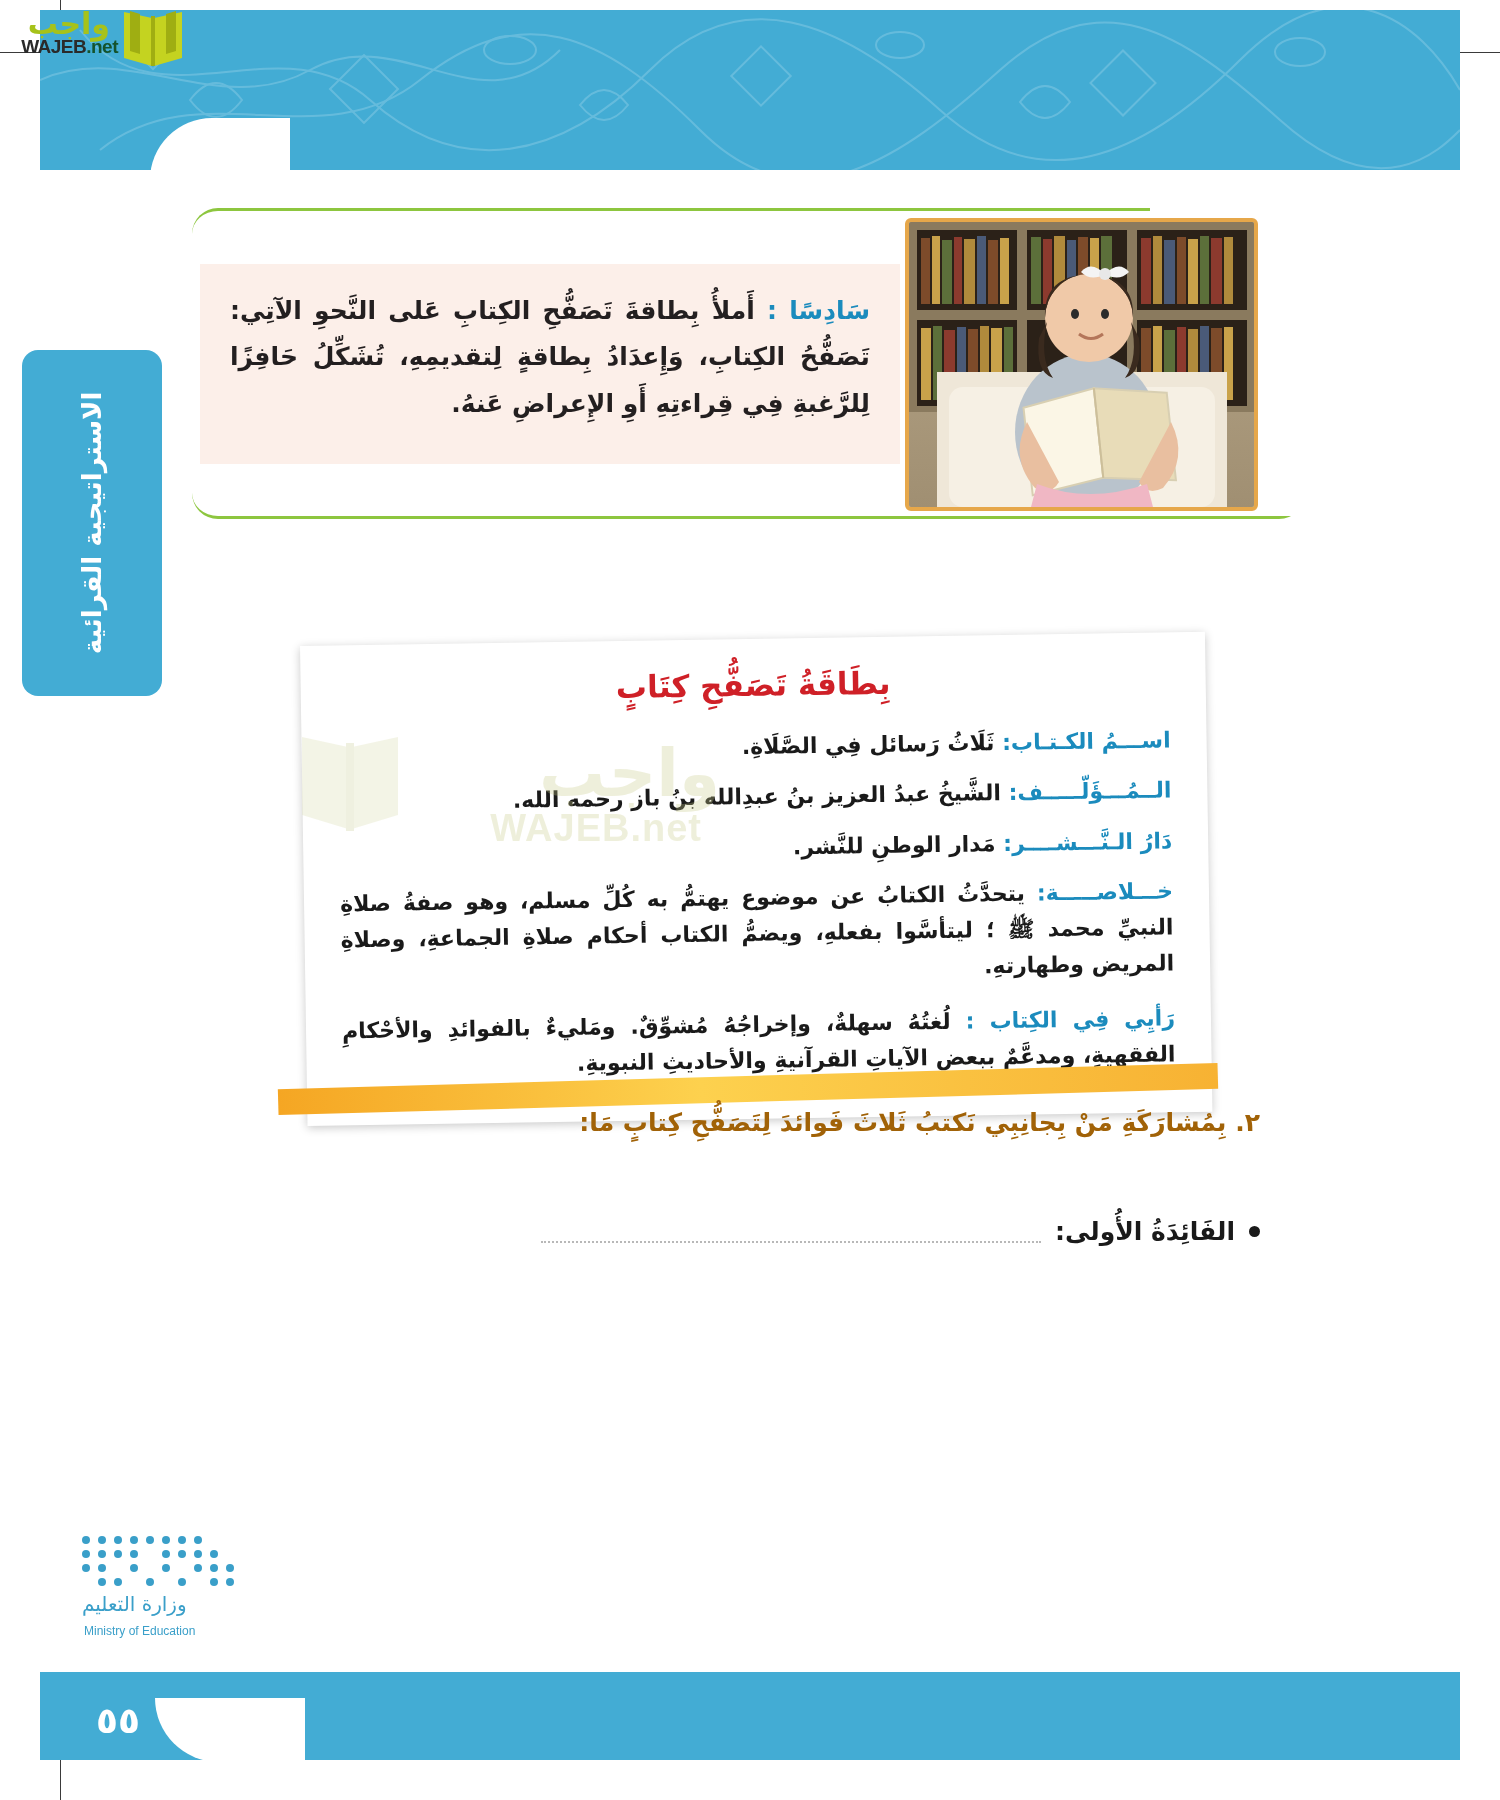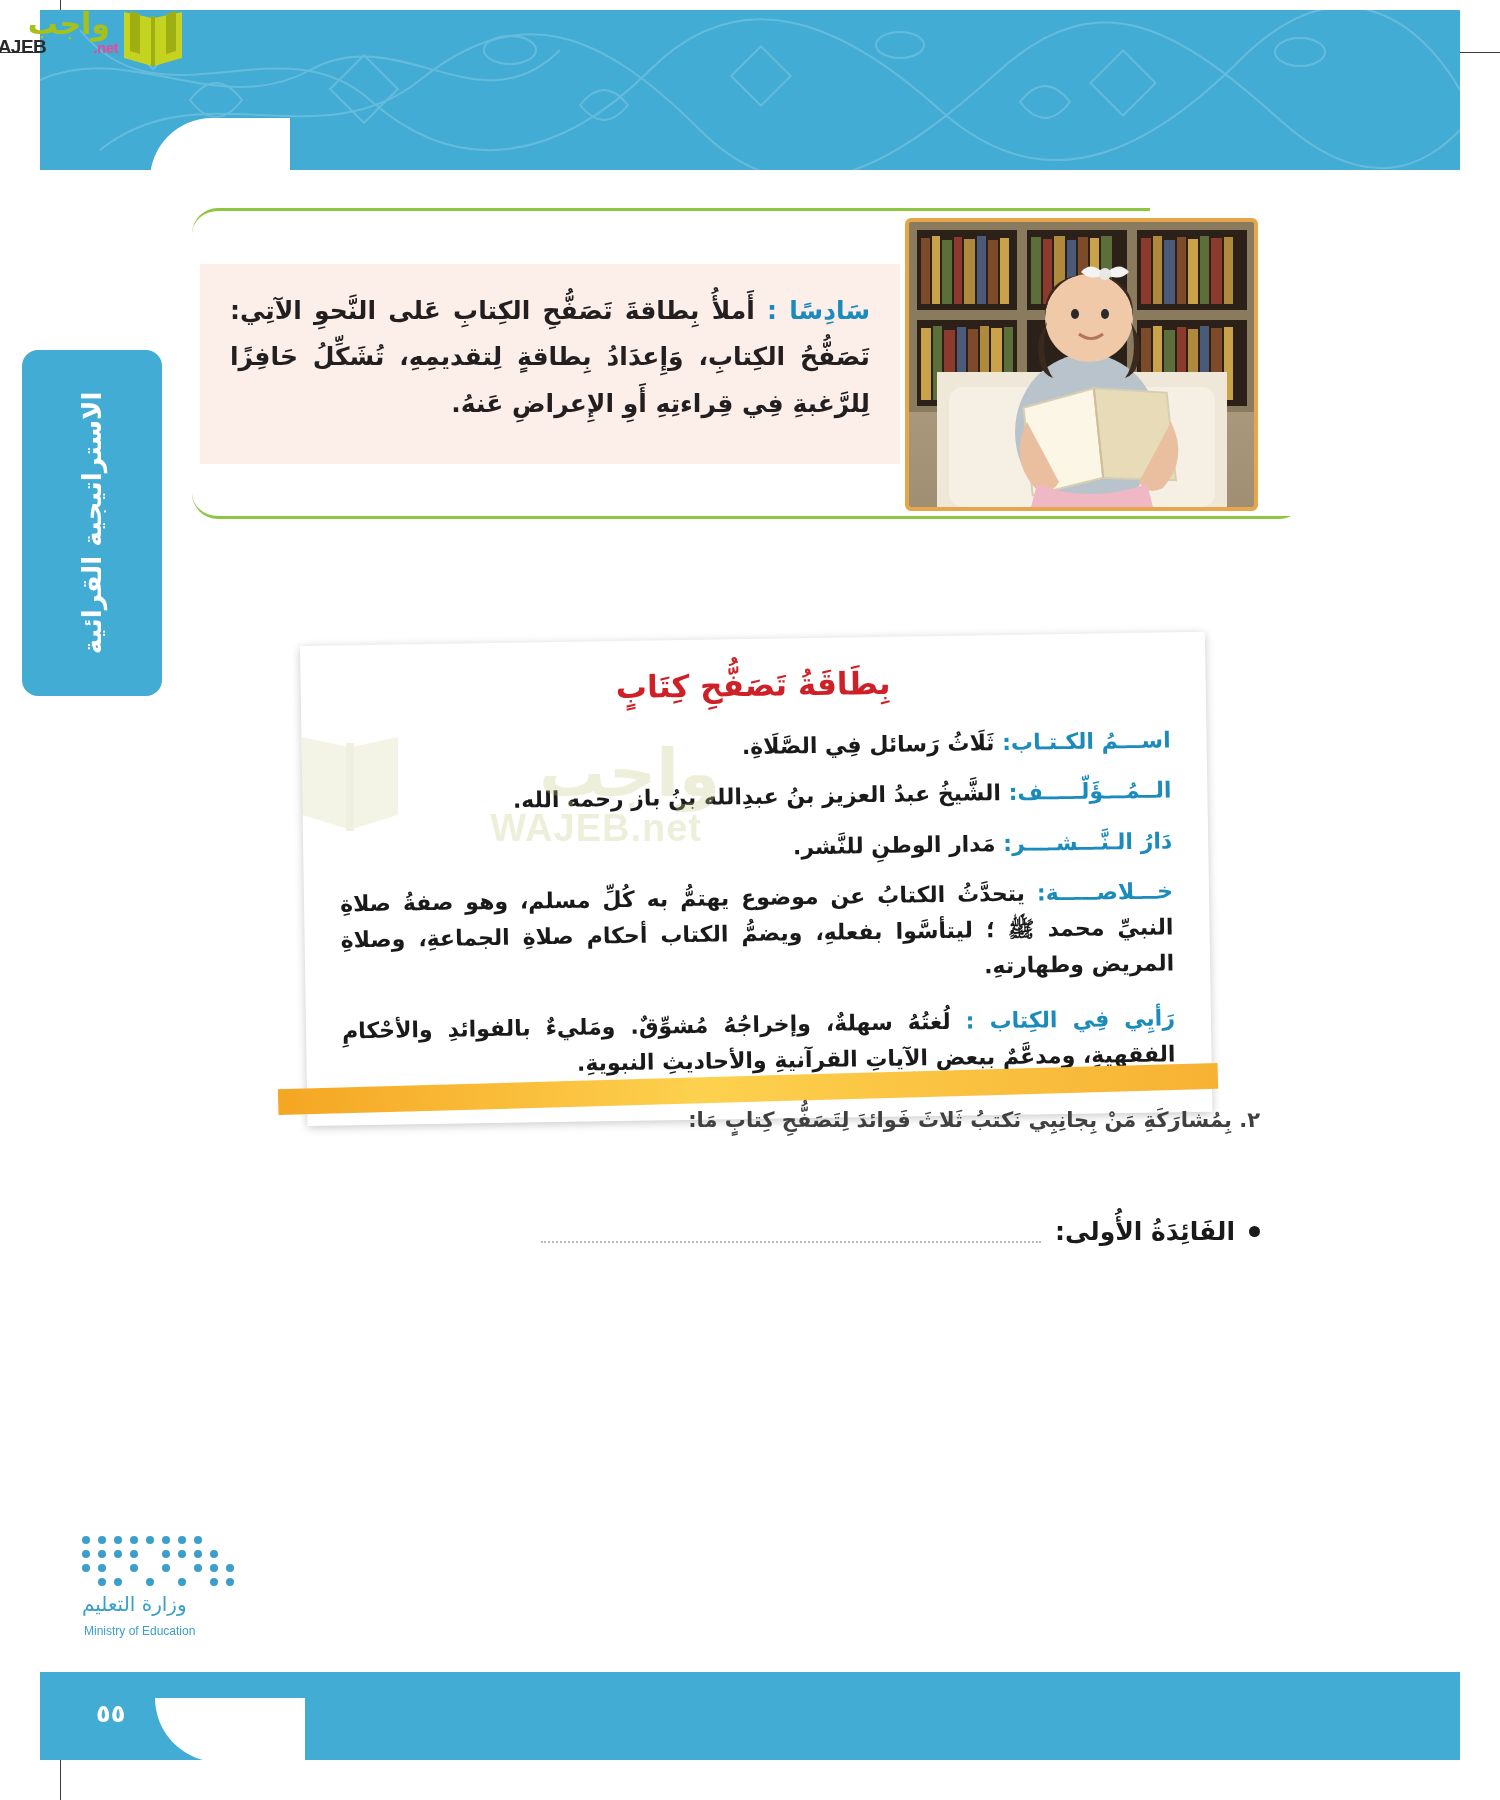--- a/index.html
+++ b/index.html
@@ -39,21 +39,21 @@
     position:absolute;right:78px;top:-2px;
     font-family:"DejaVu Sans","Liberation Sans",sans-serif;
     font-size:30px;font-weight:bold;color:#a6c21a;letter-spacing:-1px;
   }
   .logo-en{
     position:absolute;right:70px;top:28px;
     font-family:"Liberation Sans",sans-serif;
     font-size:19px;font-weight:bold;color:#2a2a2a;letter-spacing:-.5px;
     white-space:nowrap;direction:ltr;
   }
-  .logo-en .net{color:#ec4899;font-size:15px;padding-left:47px;}
+  .logo-en .net{color:#14532d;font-size:19px;}
   .logo-book{position:absolute;left:110px;top:0;width:70px;height:62px;}
 
   
   .side-tab{
     position:absolute;left:22px;top:350px;width:140px;height:346px;
     background:#43acd4;border-radius:16px;
     display:flex;align-items:center;justify-content:center;
   }
   .side-tab-label{
     color:#ffffff;font-size:26px;font-weight:bold;
@@ -138,21 +138,21 @@
   .wm-en{
     position:absolute;right:18px;top:72px;direction:ltr;
     font-family:"Liberation Sans",sans-serif;
     font-size:38px;font-weight:bold;color:#c9cc8a;letter-spacing:1px;
   }
   .wm-book{position:absolute;left:-10px;top:-6px;width:120px;height:110px;}
 
   
   .q-line{
     position:absolute;right:240px;top:1108px;width:1020px;
-    text-align:right;font-size:21px;font-weight:bold;color:#404040;
+    text-align:right;font-size:25px;font-weight:bold;color:#a16207;
     font-family:"DejaVu Sans","Liberation Sans",sans-serif;
   }
   .bullets{position:absolute;right:240px;top:1192px;width:1020px;}
   .bullet-row{
     display:flex;align-items:center;justify-content:flex-start;
     height:78px;
   }
   .bullet-dot{
     width:11px;height:11px;border-radius:50%;background:#1a1a1a;
     margin-left:14px;flex:0 0 auto;
@@ -190,21 +190,21 @@
     font-family:"DejaVu Sans","Liberation Sans",sans-serif;
     font-size:20px;font-weight:normal;color:#3a9fc9;white-space:nowrap;text-align:center;
   }
   .moe-text-en{
     position:absolute;left:6px;top:94px;direction:ltr;
     font-family:"Liberation Sans",sans-serif;
     font-size:12px;color:#3a9fc9;white-space:nowrap;
   }
   .page-num{
     position:absolute;left:96px;top:1700px;
-    color:#ffffff;font-size:24px;font-weight:bold;
+    color:#ffffff;font-size:36px;font-weight:bold;
     font-family:"DejaVu Sans","Liberation Sans",sans-serif;
     z-index:20;
   }
   .page-num-ar{letter-spacing:3px;}
 </style>
 </head>
 <body>
 
 <div class="reg reg-v" style="left:60px;top:0;"></div>
 <div class="reg reg-h" style="right:0;top:52px;"></div>

